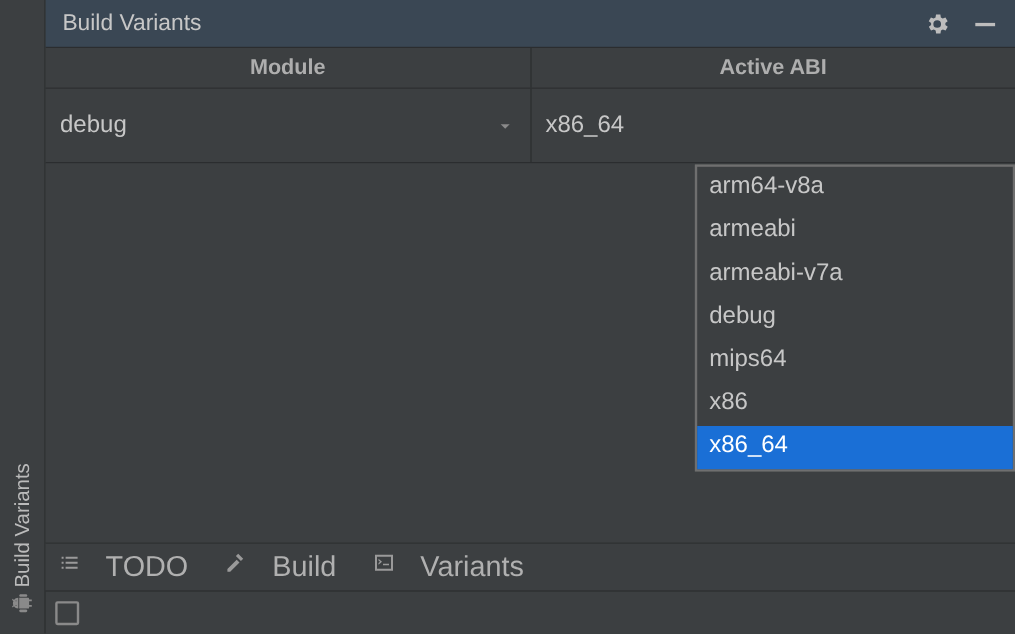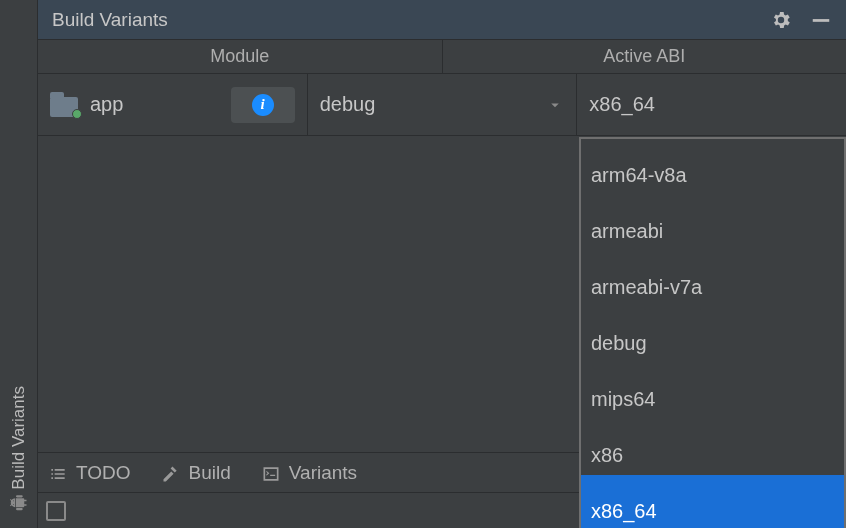--- a/index.html
+++ b/index.html
@@ -50,20 +50,21 @@
   .titlebar .title { color: #c7c7c7; font-size: 19px; }
   .titlebar .actions { display:flex; align-items:center; gap: 18px; }
   .titlebar .actions span { cursor:pointer; display:flex; align-items:center;}
 
   
   .colheaders {
     display: flex;
     height: 34px;
     background: #3c3f41;
     border-bottom: 1px solid #2b2d2f;
+    font-weight: bold;
   }
   .colheaders > div {
     flex: 1;
     display:flex; align-items:center; justify-content:center;
     border-right: 1px solid #2b2d2f;
     color: #aeaeae;
     font-size: 18px;
   }
   .colheaders > div:last-child { border-right: none; text-align: center; }
 
@@ -129,43 +130,43 @@
   .popup {
     position:absolute;
     top: 63px; 
     right: 0;
     width: 267px;
     background:#3c3f41;
     border:2px solid #6f6f6f;
     z-index:5;
   }
   .popup .opt {
-    padding: 20px 12px 4px 10px;
+    padding: 0 12px 4px 10px;
     font-size:20px;
     color:#c7c7c7;
     cursor:pointer;
     line-height: 1.6;
   }
   .popup .opt.selected {
     background:#1a6fd6;
     color:#fff;
   }
 
   
   .statusbar {
     height: 40px;
     background:#3c3f41;
     border-top:1px solid #2b2d2f;
     display:flex; align-items:center;
     padding: 0 10px;
     gap: 30px;
   }
   .statusbar .sbitem {
-    display:flex; align-items:flex-end; gap:8px;
-    color:#b0b0b0; font-size:19px; cursor:pointer;
+    display:flex; align-items:flex-start; gap:20px;
+    color:#b0b0b0; font-size:24px; cursor:pointer;
   }
   .statusbar .sbitem .u { text-decoration: underline; }
 
   
   .footer {
     height: 36px;
     border-top:1px solid #2b2d2f;
     display:flex; align-items:center; padding: 0 8px;
   }
   .footer .sq {
@@ -209,31 +210,20 @@
       </div>
     </div>
 
     <div class="colheaders">
       <div>Module</div>
       <div>Active ABI</div>
     </div>
 
     <div class="panelbody">
       <div class="row">
-        <div>
-          <span class="module-badge">
-            <span class="folder"></span>
-              <span class="dot"></span>
-          </span>
-          <span style="font-size:20px;color:#c7c7c7">app</span>
-          <span style="flex:1"></span>
-          <span class="info-pill">
-            <span class="i">i</span>
-          </span>
-        </div>
         <div>
           <div class="combo">
             <span>debug</span>
             <svg width="18" height="18" viewBox="0 0 24 24">
                 <path fill="#8a8a8a" d="M7 10l5 5 5-5z"></path>
               </svg>
           </div>
         </div>
         <div class="abi-cell">
           <span>x86_64</span>

